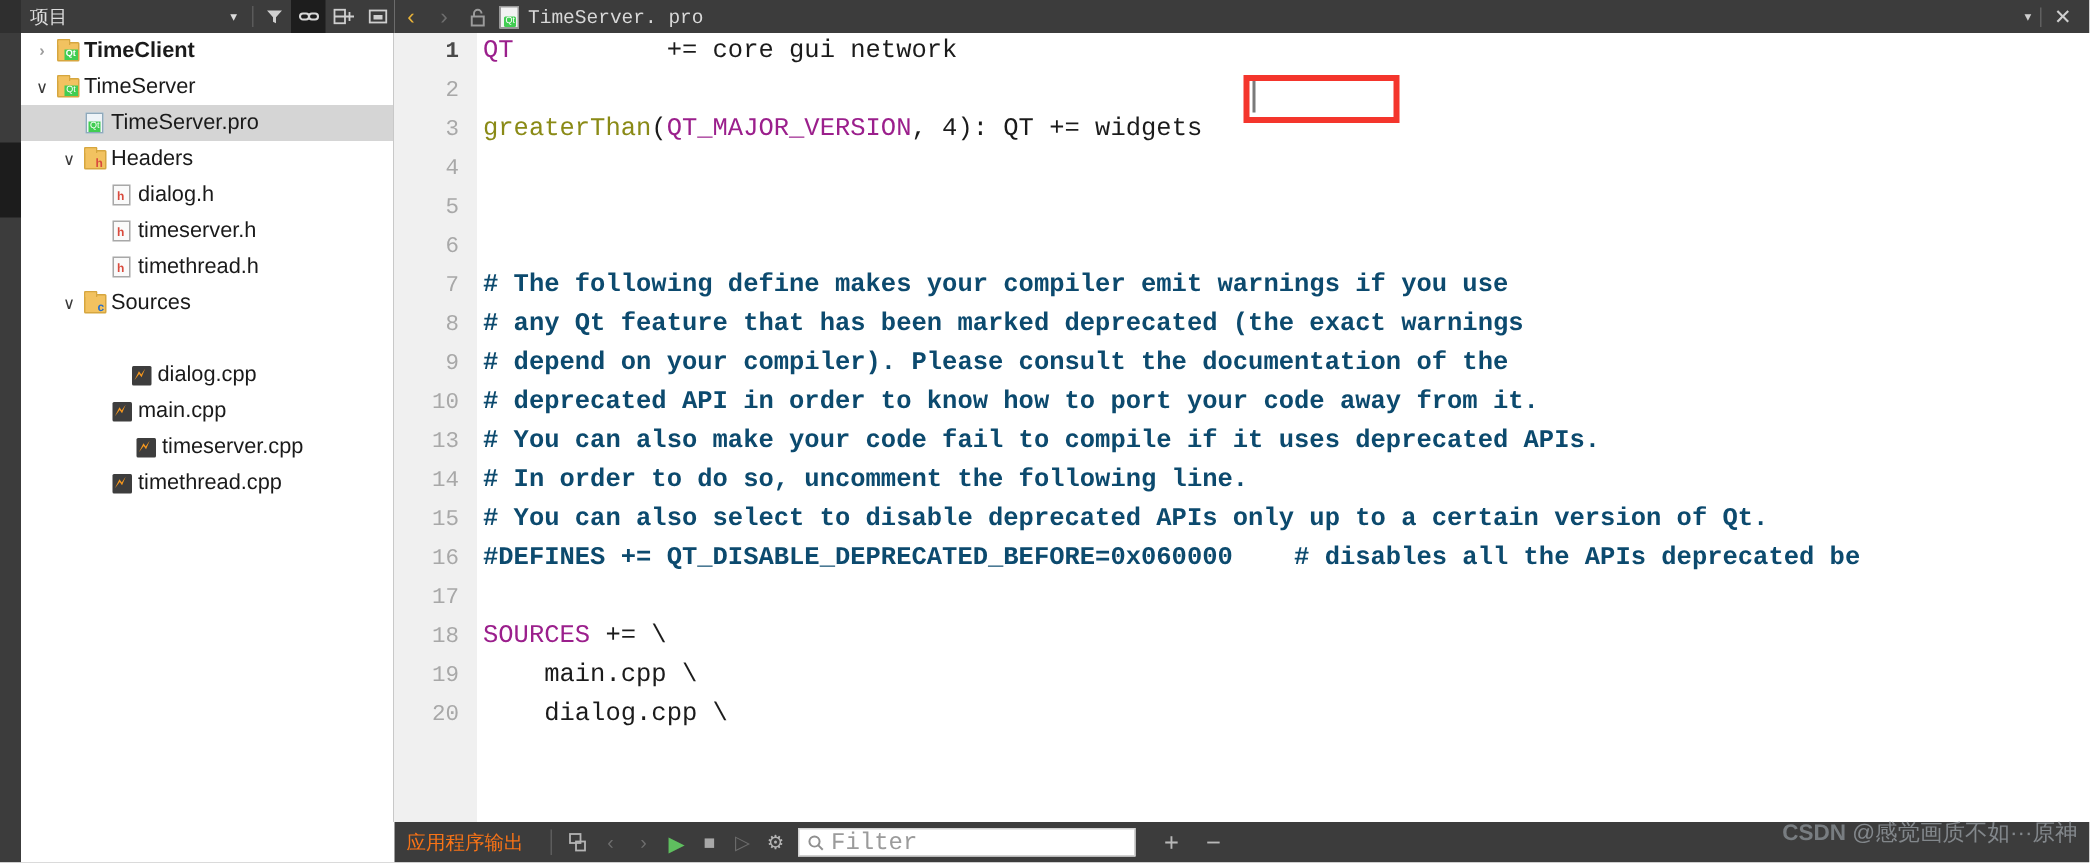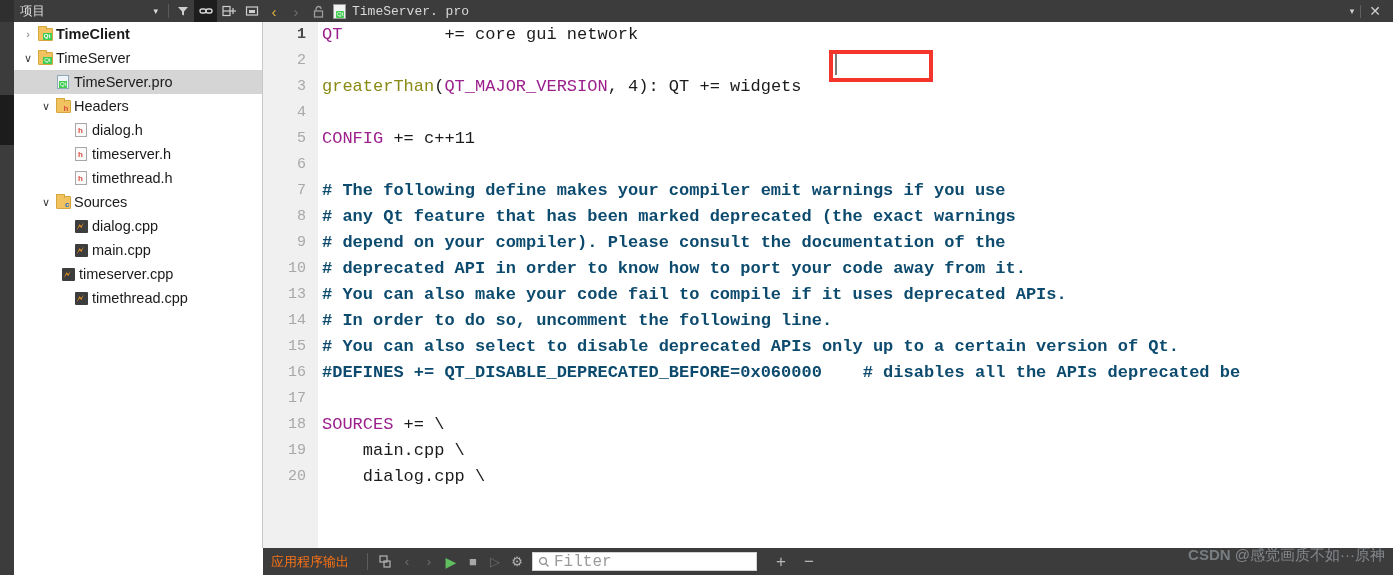--- a/index.html
+++ b/index.html
@@ -333,35 +333,35 @@
           </span>
           <span class="tree-label">timethread.h</span>
         </div>
         <div class="tree-row" style="padding-left: 24px;">
           <span class="twisty">∨</span>
           <span class="tree-icon">
             <span class="folder-c"></span>
           </span>
           <span class="tree-label">Sources</span>
         </div>
+        <div class="tree-row" style="padding-left: 55px; margin-top: 24px;">
+          <span class="twisty empty"></span>
+          <span class="tree-icon">
+            <span class="file-cpp"></span>
+          </span>
+          <span class="tree-label">dialog.cpp</span>
+        </div>
         <div class="tree-row" style="padding-left: 42px;">
           <span class="twisty empty"></span>
           <span class="tree-icon">
             <span class="file-cpp"></span>
           </span>
-          <span class="tree-label">dialog.cpp</span>
-        </div>
-        <div class="tree-row" style="padding-left: 42px;">
-          <span class="twisty empty"></span>
-          <span class="tree-icon">
-            <span class="file-cpp"></span>
-          </span>
           <span class="tree-label">main.cpp</span>
         </div>
-        <div class="tree-row" style="padding-left: 29px;">
+        <div class="tree-row" style="padding-left: 58px;">
           <span class="twisty empty"></span>
           <span class="tree-icon">
             <span class="file-cpp"></span>
           </span>
           <span class="tree-label">timeserver.cpp</span>
         </div>
         <div class="tree-row" style="padding-left: 42px;">
           <span class="twisty empty"></span>
           <span class="tree-icon">
             <span class="file-cpp"></span>
@@ -371,21 +371,21 @@
       </div>
   </div>
 
   <div class="editor">
     <div class="gutter"></div>
     <div class="code-area" id="code-host">
         <div class="code-line"><span class="ln cur">1</span><span class="code-text"><span class="t-var">QT</span><span class="t-plain">          += core gui network</span></span></div>
         <div class="code-line"><span class="ln">2</span><span class="code-text"></span></div>
         <div class="code-line"><span class="ln">3</span><span class="code-text"><span class="t-func">greaterThan</span><span class="t-plain">(</span><span class="t-var">QT_MAJOR_VERSION</span><span class="t-plain">, 4): QT += widgets</span></span></div>
         <div class="code-line"><span class="ln">4</span><span class="code-text"></span></div>
-        <div class="code-line"><span class="ln">5</span><span class="code-text"><span class="t-var">CONFIG</span><span class="t-plain"> += c++11</span></span></div>
+        <div class="code-line"><span class="ln">5</span></div>
         <div class="code-line"><span class="ln">6</span><span class="code-text"></span></div>
         <div class="code-line"><span class="ln">7</span><span class="code-text"><span class="t-comment"># The following define makes your compiler emit warnings if you use</span></span></div>
         <div class="code-line"><span class="ln">8</span><span class="code-text"><span class="t-comment"># any Qt feature that has been marked deprecated (the exact warnings</span></span></div>
         <div class="code-line"><span class="ln">9</span><span class="code-text"><span class="t-comment"># depend on your compiler). Please consult the documentation of the</span></span></div>
         <div class="code-line"><span class="ln">10</span><span class="code-text"><span class="t-comment"># deprecated API in order to know how to port your code away from it.</span></span></div>
         <div class="code-line"><span class="ln">13</span><span class="code-text"><span class="t-comment"># You can also make your code fail to compile if it uses deprecated APIs.</span></span></div>
         <div class="code-line"><span class="ln">14</span><span class="code-text"><span class="t-comment"># In order to do so, uncomment the following line.</span></span></div>
         <div class="code-line"><span class="ln">15</span><span class="code-text"><span class="t-comment"># You can also select to disable deprecated APIs only up to a certain version of Qt.</span></span></div>
         <div class="code-line"><span class="ln">16</span><span class="code-text"><span class="t-comment">#DEFINES += QT_DISABLE_DEPRECATED_BEFORE=0x060000    # disables all the APIs deprecated be</span></span></div>
         <div class="code-line"><span class="ln">17</span><span class="code-text"></span></div>

